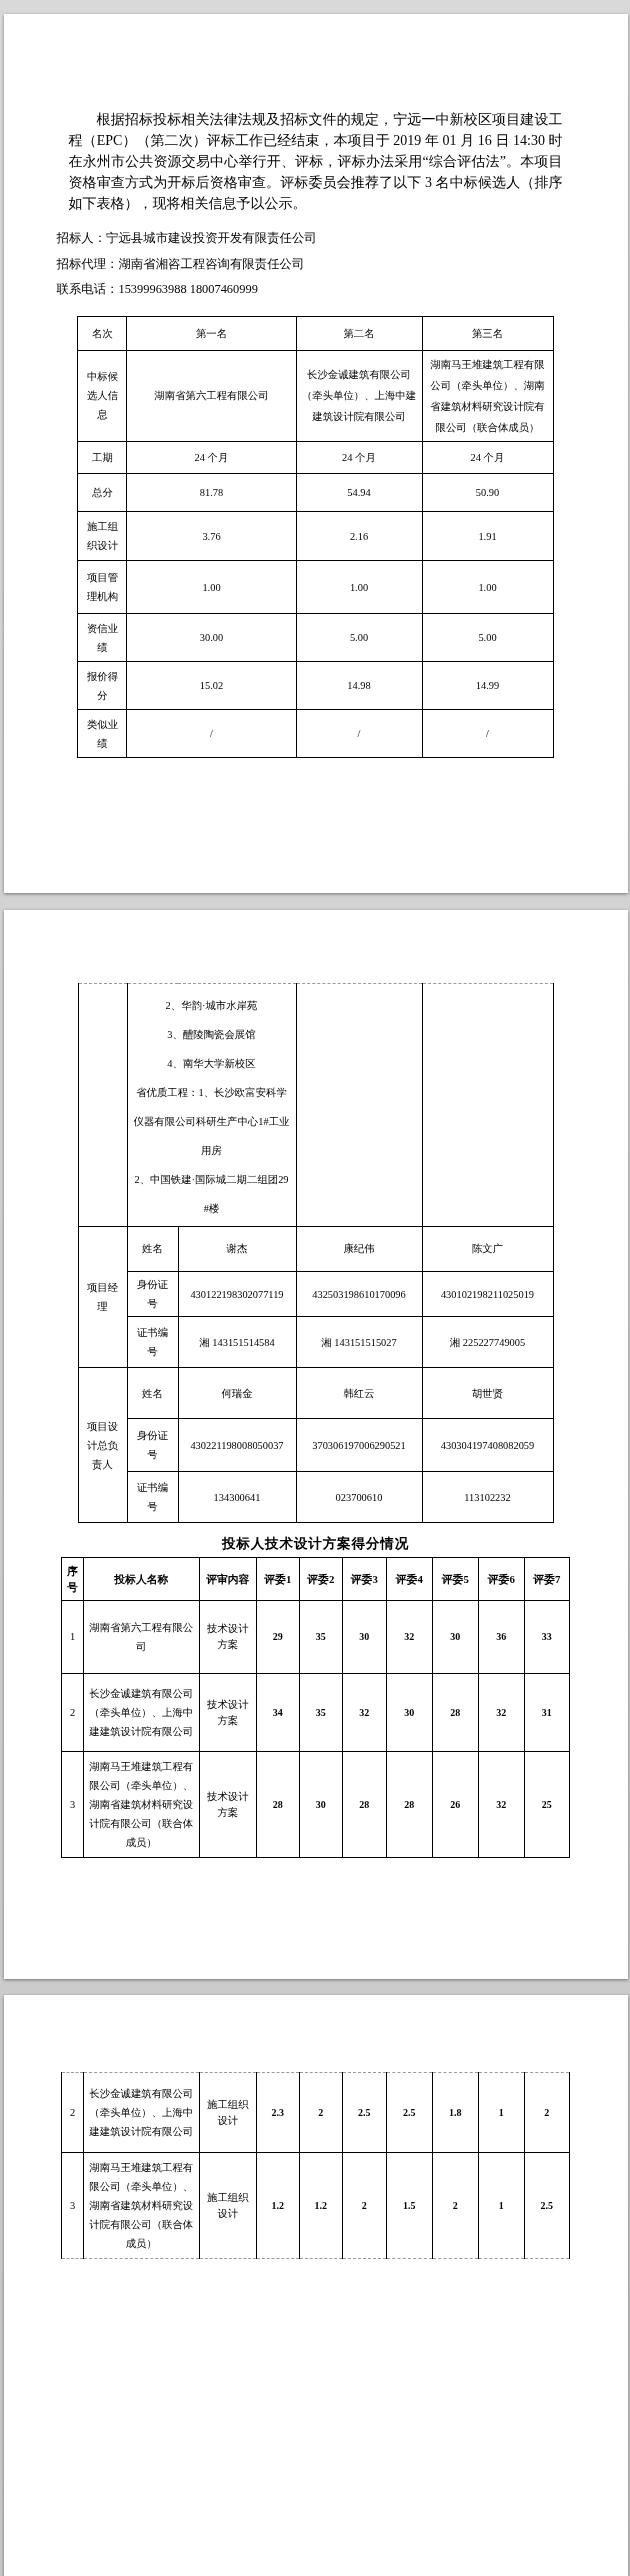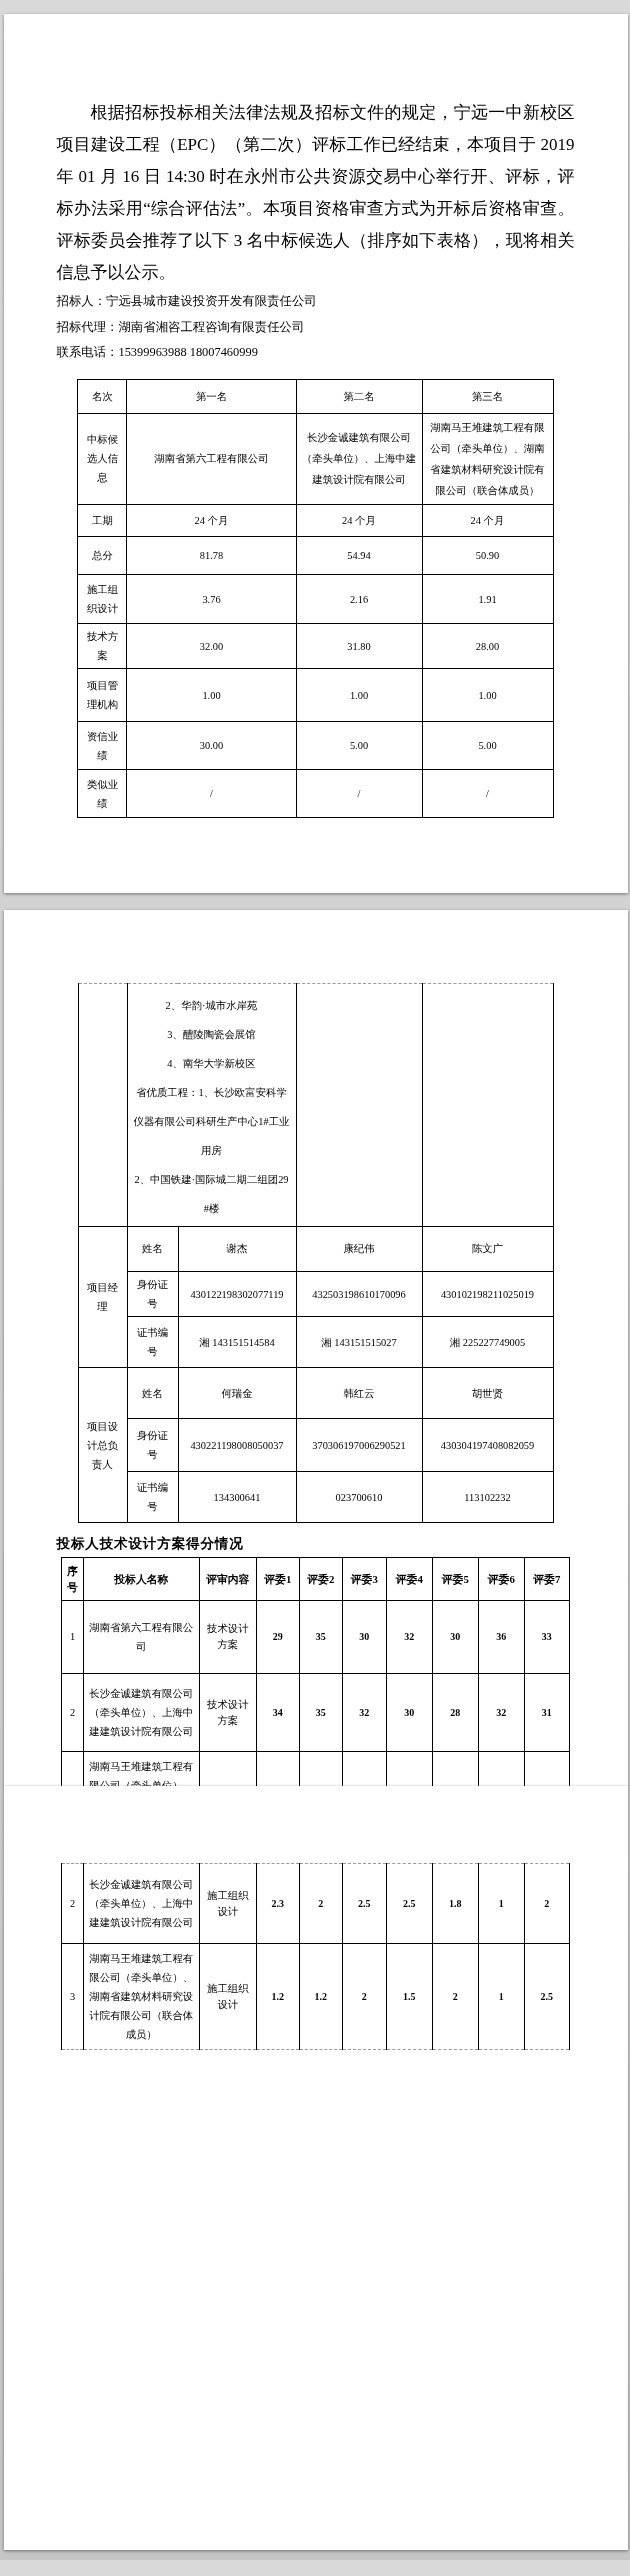--- a/index.html
+++ b/index.html
@@ -14,24 +14,24 @@
   .page{
     width:624px;
     margin:0 auto 17px auto;
     background:#fff;
     box-shadow:0 0.8px 3.2px rgba(0,0,0,.45);
     box-sizing:border-box;
     position:relative;
     overflow:hidden;
   }
   .page-1{height:879px;padding:83px 53px 0 53px;}
-  .page-2{height:876px;padding:73px 53px 0 53px;margin-bottom:0;}
+  .page-2{height:1069px;padding:73px 53px 0 53px;margin-bottom:16px;}
   .page-3{height:764px;padding:77px 53px 0 53px;margin-bottom:9.6px;}
 
-  .para{font-size:17px;line-height:32px;text-align:justify;margin:0;}
+  .para{font-size:14px;line-height:21px;text-align:justify;margin:12px;}
   .para-indent2{text-indent:2em;}
   .para-indent1{text-indent:1em;}
   .sign-block{padding-right:11.2px;font-size:12.4px;line-height:25.5px;}
 
   table{border-collapse:collapse;table-layout:fixed;}
   td,th{
     border:1.6px solid #000;
     font-size:10.4px;
     line-height:16px;
     text-align:center;
@@ -44,21 +44,21 @@
   .info-table td{line-height:21px;}
   .info-table .lbl{line-height:19px;}
   .tl{text-align:center;}
 
   
   .frag-top td{border-top:1.2px dashed #9a9a9a;}
   .cont-cell{vertical-align:top;padding-top:6.4px;}
   .cont-cell div{line-height:29px;}
 
   .sec-title{
-    font-size:13.6px;font-weight:bold;text-align:left;
+    font-size:13.6px;font-weight:bold;text-align:center;
     margin:11.2px 0 4.8px 0;letter-spacing:0.8px;
   }
   .score-table{width:507px;margin:0 auto;}
   .score-table th{font-weight:bold;font-size:10.8px;line-height:16px;padding:4.8px 1.6px;}
   .score-table td{padding:4.8px 2.4px;}
   .score-table .score{font-weight:bold;font-size:10px;}
   .score-table tbody tr + tr td{border-top:1.2px dashed #9a9a9a;}
   .dash-top td{border-top:1.2px dashed #9a9a9a !important;}
   .dash-bottom td{border-bottom:1.2px dashed #9a9a9a;}
   .bidder{line-height:19px;}
@@ -109,37 +109,37 @@
         <td colspan="2">81.78</td>
         <td>54.94</td>
         <td>50.90</td>
       </tr>
       <tr style="height:49px">
         <td class="lbl">施工组织设计</td>
         <td colspan="2">3.76</td>
         <td>2.16</td>
         <td>1.91</td>
       </tr>
-      <tr style="height:38px">
-        <td class="lbl">技术方案</td>
-        <td colspan="2">32.00</td>
-        <td>31.80</td>
-        <td>28.00</td>
-      </tr>
       <tr style="height:53px">
         <td class="lbl">项目管理机构</td>
         <td colspan="2">1.00</td>
         <td>1.00</td>
         <td>1.00</td>
       </tr>
       <tr style="height:48px">
         <td class="lbl">资信业绩</td>
         <td colspan="2">30.00</td>
         <td>5.00</td>
         <td>5.00</td>
+      </tr>
+      <tr style="height:48px">
+        <td class="lbl">报价得分</td>
+        <td colspan="2">15.02</td>
+        <td>14.98</td>
+        <td>14.99</td>
       </tr>
       <tr style="height:48px">
         <td class="lbl">类似业绩</td>
         <td colspan="2" class="tl">/</td>
         <td class="tl">/</td>
         <td class="tl">/</td>
       </tr>
 
     </tbody>
       </table>

